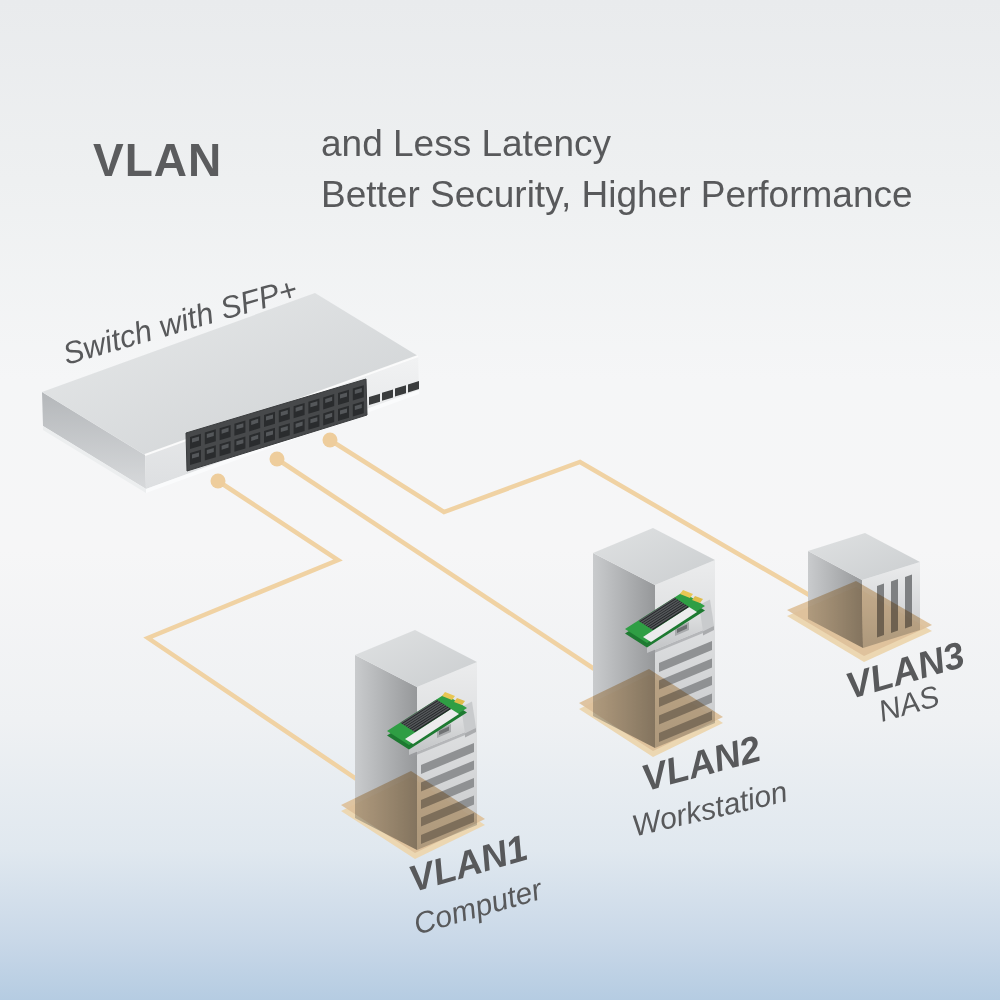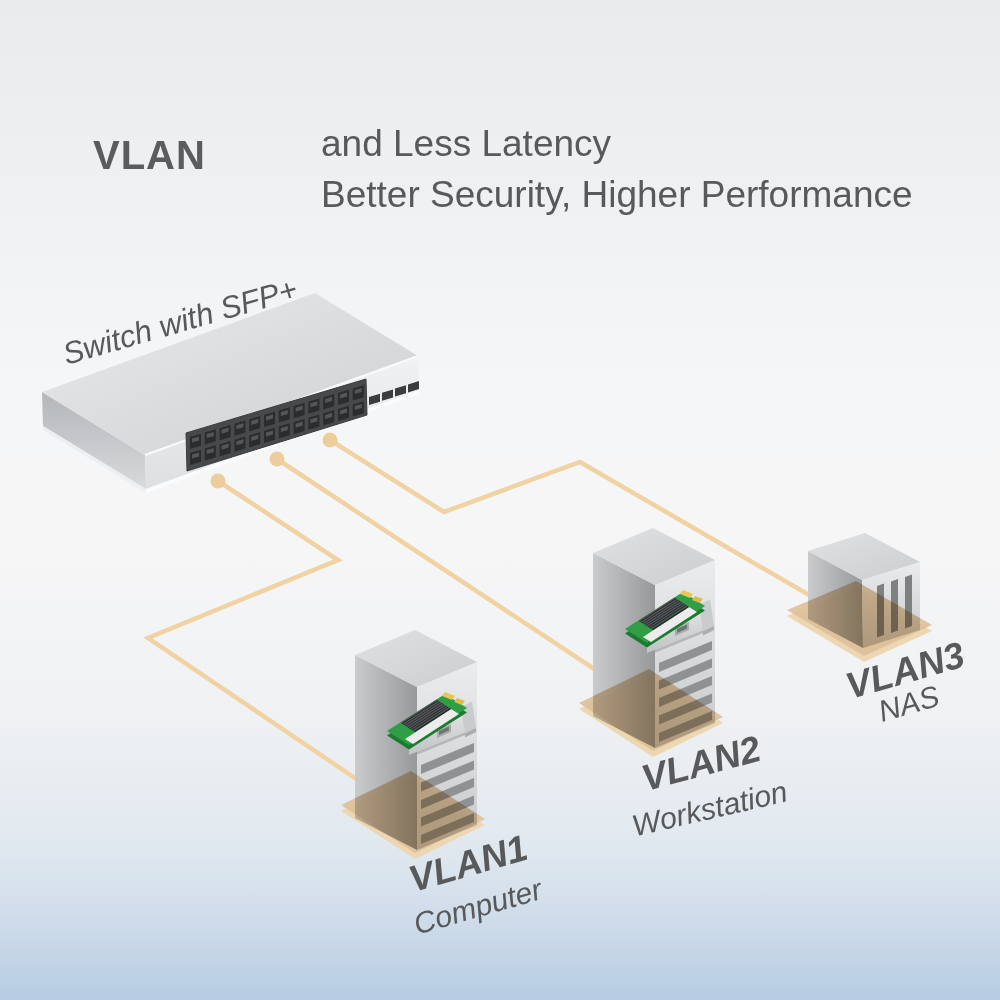--- a/index.html
+++ b/index.html
@@ -5,21 +5,21 @@
   html,body{margin:0;padding:0;}
   body{
     width:1000px;height:1000px;overflow:hidden;
     font-family:"Liberation Sans", sans-serif;
     background:linear-gradient(180deg,#e9ebed 0%,#eef0f1 18%,#f5f6f7 38%,#f6f6f7 55%,#eff1f3 72%,#e0e8ef 85%,#c9d8e8 94%,#b5cce2 100%);
   }
   .stage{position:relative;width:1000px;height:1000px;}
   .title-block{position:absolute;left:0;top:0;width:1000px;}
   .main-title{
     position:absolute;left:93px;top:133px;margin:0;
-    font-size:40px;font-weight:bold;letter-spacing:1px;color:#5b5c5e;
+    font-size:46px;font-weight:bold;letter-spacing:1px;color:#5b5c5e;
   }
   .subtitle{
     position:absolute;left:321px;top:118px;
     font-size:37px;line-height:51px;color:#58595b;font-weight:normal;
   }
   svg.diagram{position:absolute;left:0;top:0;isolation:isolate;}
   .mult{mix-blend-mode:multiply;}
   text{font-family:"Liberation Sans", sans-serif;fill:#58595b;}
   .lbl-vlan{font-weight:bold;font-style:italic;font-size:37px;}
   .lbl-dev{font-style:italic;font-size:30px;}

